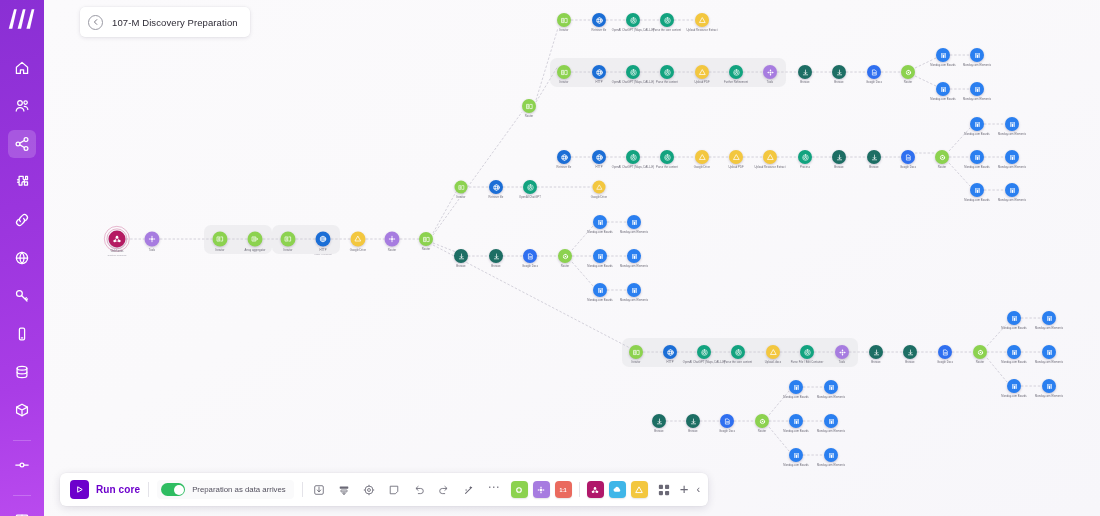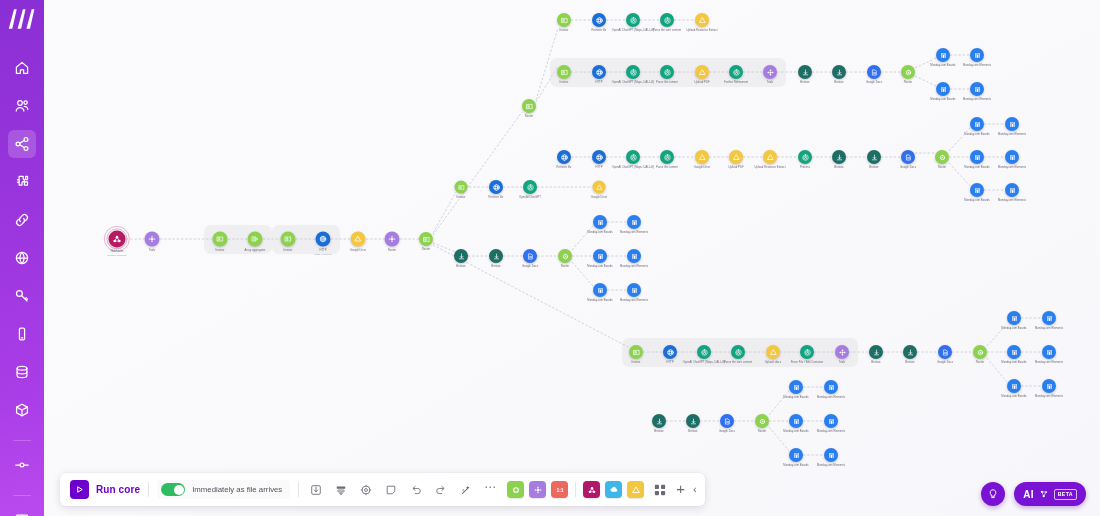--- a/index.html
+++ b/index.html
@@ -219,20 +219,28 @@
             <rect x="2.3" y="3.2" width="11.4" height="9.6" rx="1.2" stroke="#fff" stroke-width="1.25" fill="none" stroke-linecap="round" stroke-linejoin="round"></rect>
             <path d="M8 3.2 V12.8" stroke="#fff" stroke-width="1.25" fill="none" stroke-linecap="round" stroke-linejoin="round"></path>
           </svg>
         </div>
       </div>
 
   </div>
 
   <div class="canvas">
 
+    <div class="titlebar">
+      <div class="back-btn">
+        <svg viewBox="0 0 10 10">
+            <path d="M6 2 L3 5 L6 8" stroke="#6d6b77" stroke-width="1.1" fill="none" stroke-linecap="round" stroke-linejoin="round"></path>
+          </svg>
+      </div>
+      <div class="title-text">107-M Discovery Preparation</div>
+    </div>
 
     <div class="flow">
       <div id="group-layer">
           <div class="group-box" style="left: 160px; top: 225px; width: 68px; height: 29px;"></div>
           <div class="group-box" style="left: 228px; top: 225px; width: 68px; height: 29px;"></div>
           <div class="group-box" style="left: 506px; top: 58px; width: 236px; height: 29px;"></div>
           <div class="group-box" style="left: 578px; top: 338px; width: 236px; height: 29px;"></div>
         </div>
       <svg class="links" id="link-layer" viewBox="0 0 1056 516" preserveAspectRatio="none">
           <path d="M82,239 L100,239" stroke="#c9c7d2" stroke-width="0.8" stroke-dasharray="2.4 1.8" fill="none"></path>
@@ -1231,21 +1239,21 @@
               <path d="M3 2 L8 5 L3 8 Z" fill="none" stroke="#fff" stroke-width="1.1" stroke-linejoin="round"></path>
             </svg>
         </div>
         <span class="run-label">Run core</span>
       </div>
       <div class="tb-sep"></div>
       <div class="sched">
         <div class="toggle">
             <div class="knob"></div>
           </div>
-        <span class="sched-label">Immediately as file arrives</span>
+        <span class="sched-label">Preparation as data arrives</span>
       </div>
       <div class="tb-sep"></div>
 
       <div class="tb-ico">
         <svg viewBox="0 0 14 14">
             <rect x="2" y="2" width="10" height="10" rx="1.5" fill="none" stroke="#6b6976" stroke-width="1"></rect>
             <path d="M5 7 L7 9.3 L9 7 M7 3.5 L7 9" stroke="#6b6976" stroke-width="1" fill="none" stroke-linecap="round"></path>
           </svg>
       </div>
       <div class="tb-ico">
@@ -1331,33 +1339,15 @@
             <rect x="2.5" y="2.5" width="3.6" height="3.6" rx=".7" fill="#6b6976"></rect>
             <rect x="7.9" y="2.5" width="3.6" height="3.6" rx=".7" fill="#6b6976"></rect>
             <rect x="2.5" y="7.9" width="3.6" height="3.6" rx=".7" fill="#6b6976"></rect>
             <rect x="7.9" y="7.9" width="3.6" height="3.6" rx=".7" fill="#6b6976"></rect>
           </svg>
       </div>
       <div class="plus-ico">+</div>
       <div class="chev-ico">‹</div>
     </div>
 
-    <div class="br-wrap">
-      <div class="bulb-btn">
-        <svg viewBox="0 0 14 14">
-            <path d="M7 2 a3.4 3.4 0 0 1 2 6.1 V9.6 H5 V8.1 A3.4 3.4 0 0 1 7 2 Z" fill="none" stroke="#fff" stroke-width="1.1" stroke-linejoin="round"></path>
-            <path d="M5.6 11.2 H8.4" stroke="#fff" stroke-width="1.1" stroke-linecap="round"></path>
-          </svg>
-      </div>
-      <div class="ai-btn">
-        <span class="ai-t">AI</span>
-        <svg viewBox="0 0 14 14">
-            <circle cx="4" cy="4" r="1.5" fill="#fff"></circle>
-            <circle cx="10" cy="4.3" r="1.3" fill="#fff"></circle>
-            <circle cx="6.6" cy="10" r="1.5" fill="#fff"></circle>
-            <path d="M4 4 L10 4.3 M4 4 L6.6 10 M10 4.3 L6.6 10" stroke="#fff" stroke-width=".9"></path>
-          </svg>
-        <span class="beta">BETA</span>
-      </div>
-    </div>
 
   </div>
 </div>
 
 </body></html>

